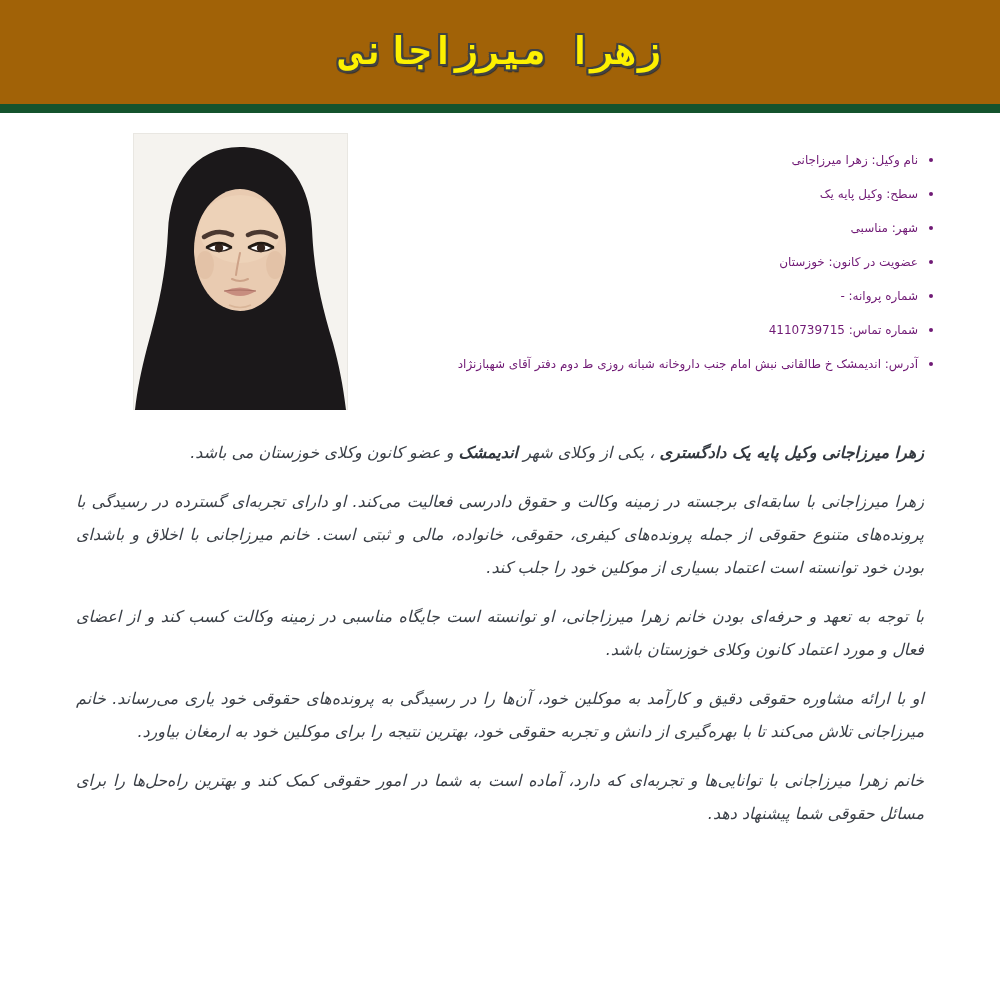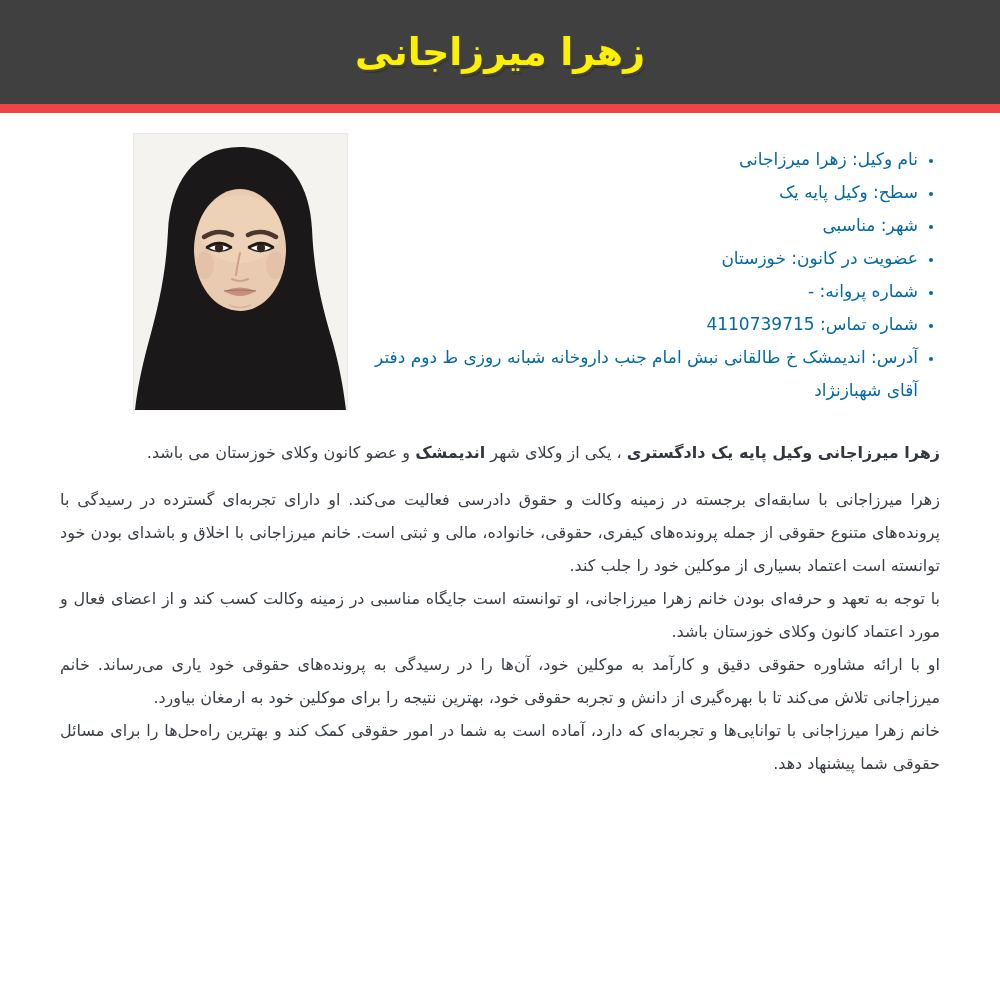--- a/index.html
+++ b/index.html
@@ -15,22 +15,23 @@
   .page {
     width: 1000px;
     height: 1000px;
     background: #ffffff;
   }
   .header {
     height: 104px;
     display: flex;
     align-items: center;
     justify-content: center;
-    background: #404040;
-    border-bottom: 9px solid #ef4444;
+    background: #a16207;
+    border-bottom: 9px solid #14532d;
+    font-family: Liberation Mono, monospace;
   }
   .page-title {
     font-size: 38px;
     font-weight: bold;
     color: #fdf000;
     letter-spacing: 0.5px;
     text-shadow:
       -2px -2px 0 #424242, 2px -2px 0 #424242,
       -2px  2px 0 #424242, 2px  2px 0 #424242,
       -2px  0   0 #424242, 2px  0   0 #424242,
@@ -57,34 +58,34 @@
   .details-col {
     flex: 1 1 auto;
     direction: rtl;
   }
   .details-list {
     margin: 10px 0 0 0;
     padding: 0 22px 0 0;
     list-style: disc;
     direction: rtl;
     text-align: right;
-    font-size: 17px;
+    font-size: 12px;
     line-height: 33px;
-    color: #0369a1;
+    color: #701a75;
   }
   .details-list li::marker { font-size: 13px; }
   .article {
     direction: rtl;
     margin-top: 26px;
     font-size: 16px;
     line-height: 33px;
     text-align: justify;
     color: #3a3f46;
   }
-  .article p { margin: 0; }
+  .article p { margin: 16px; font-style: italic; }
   .article p.gap-before { margin-top: 14px; }
   .article strong { font-weight: bold; color: #33383f; }
 </style>
 </head>
 <body>
 
 <div class="page">
 
   <div class="header">
     <div class="page-title">زهرا میرزاجانی</div>

